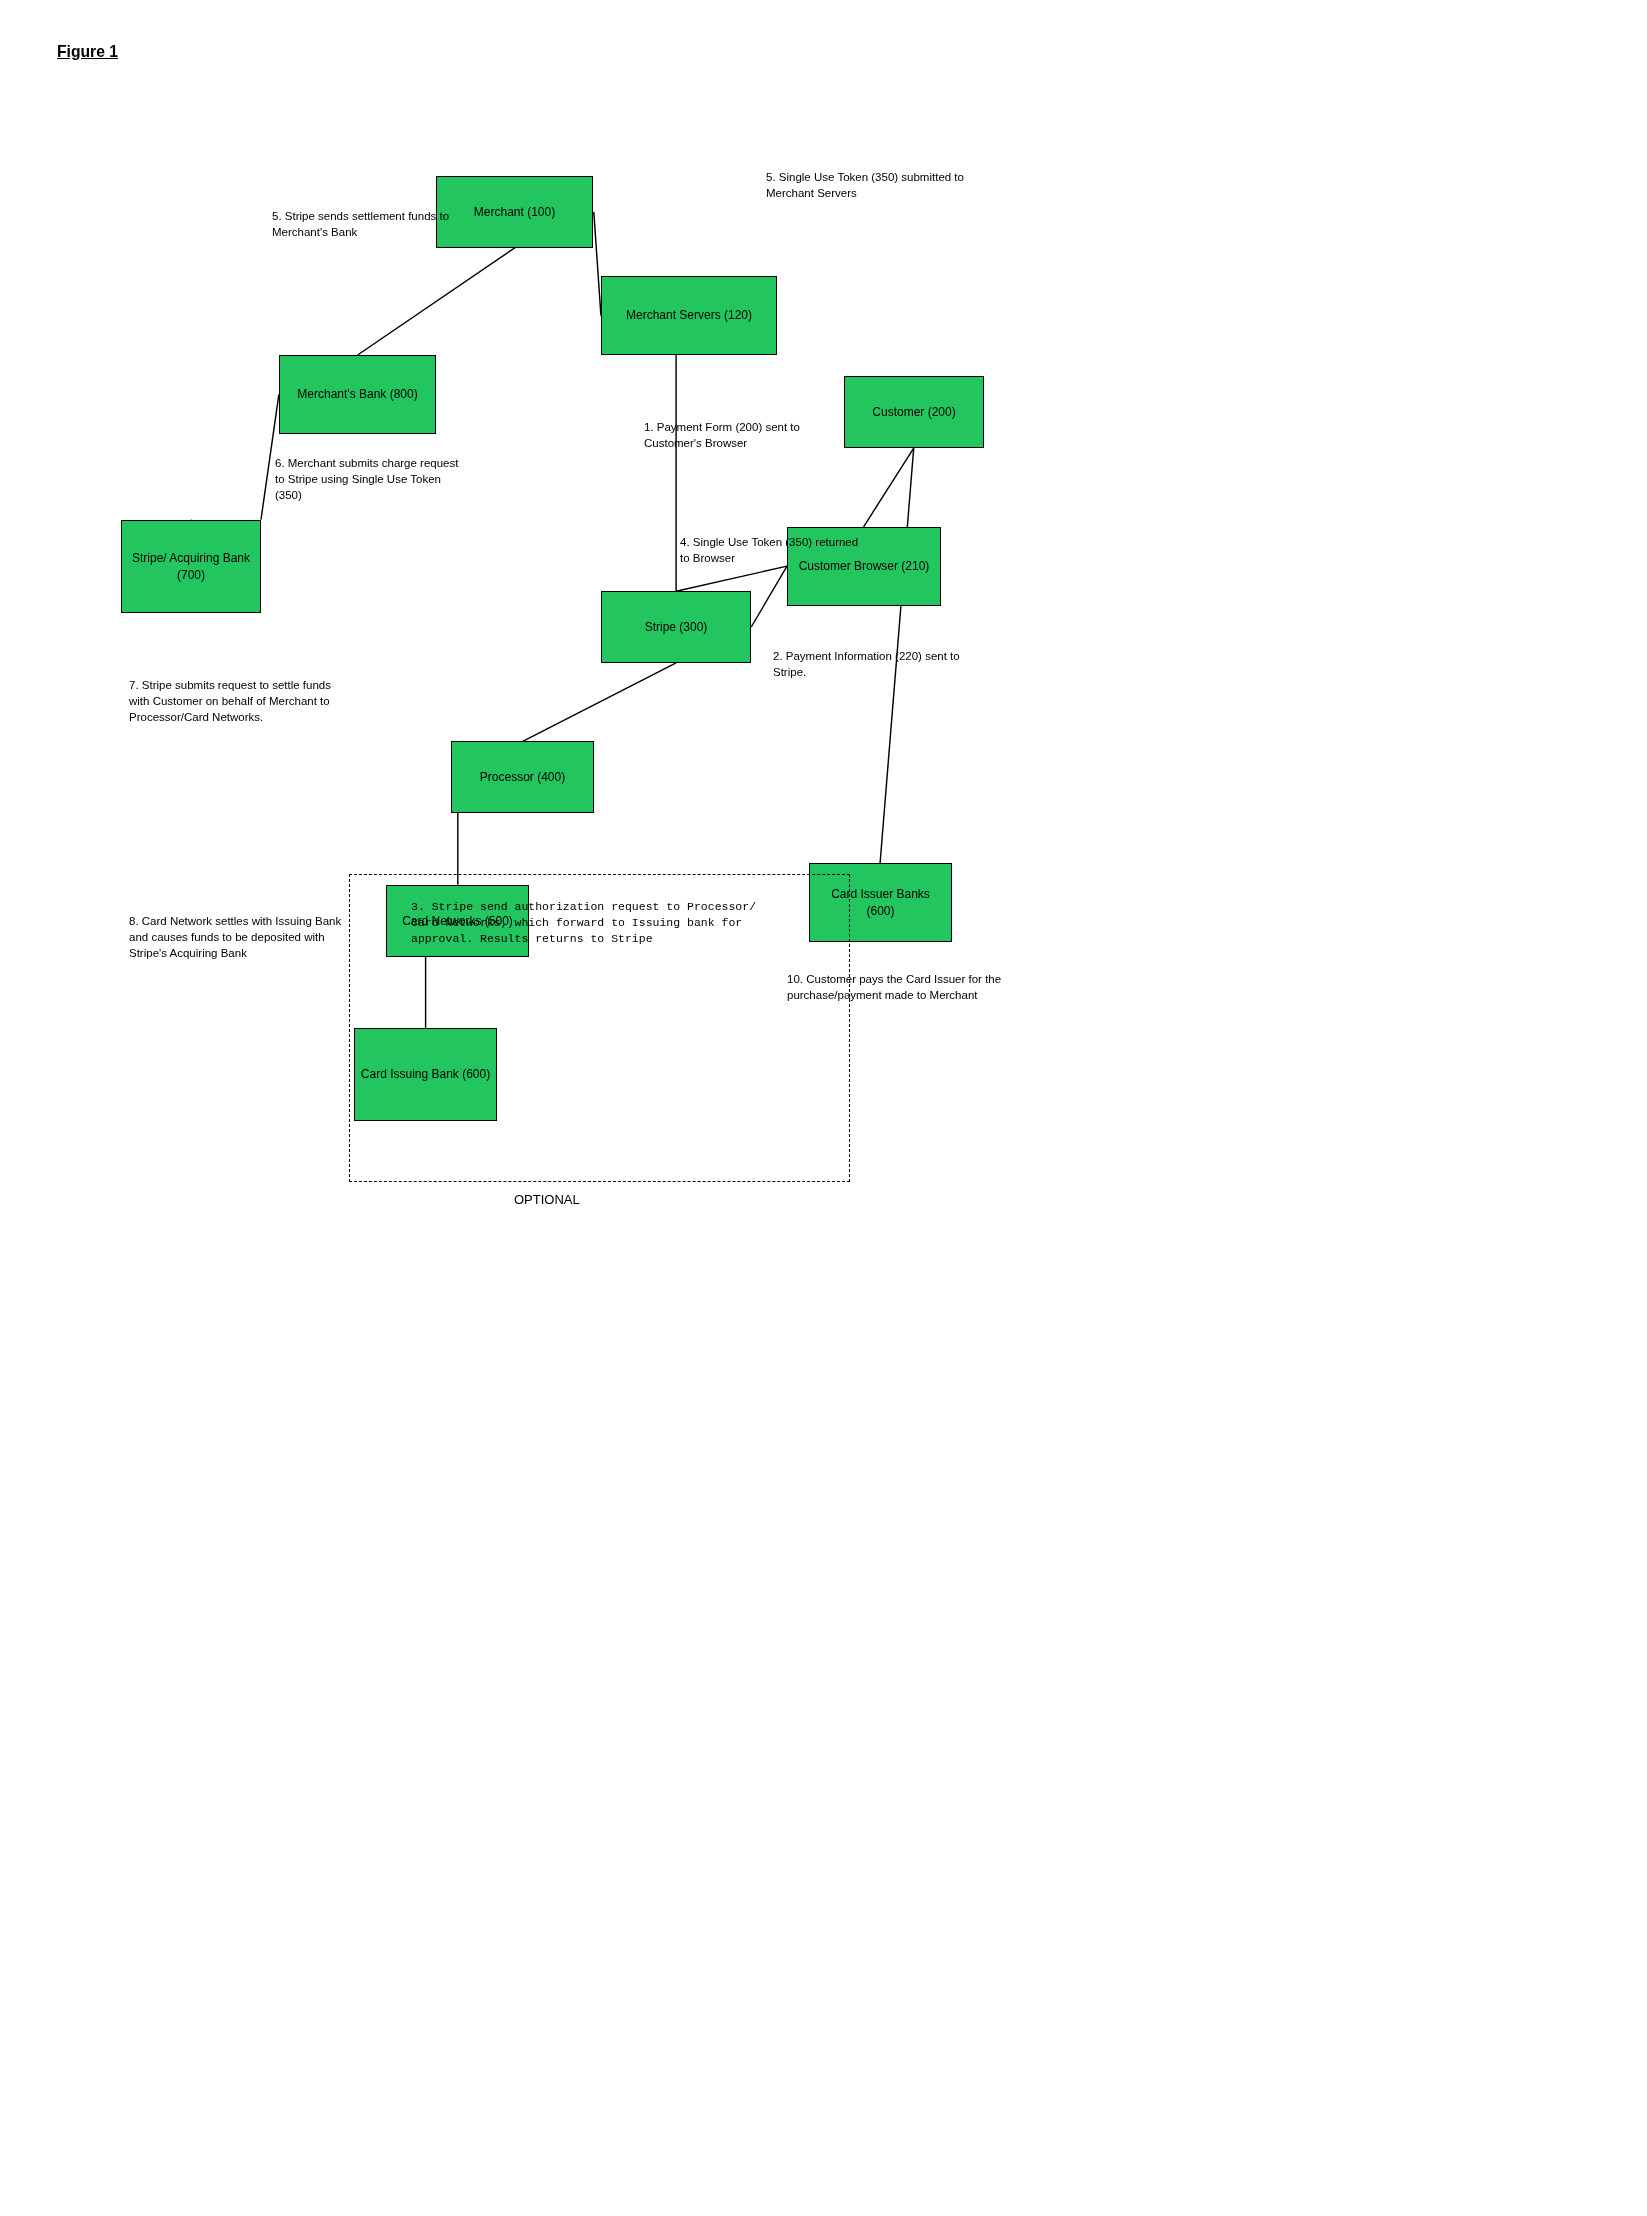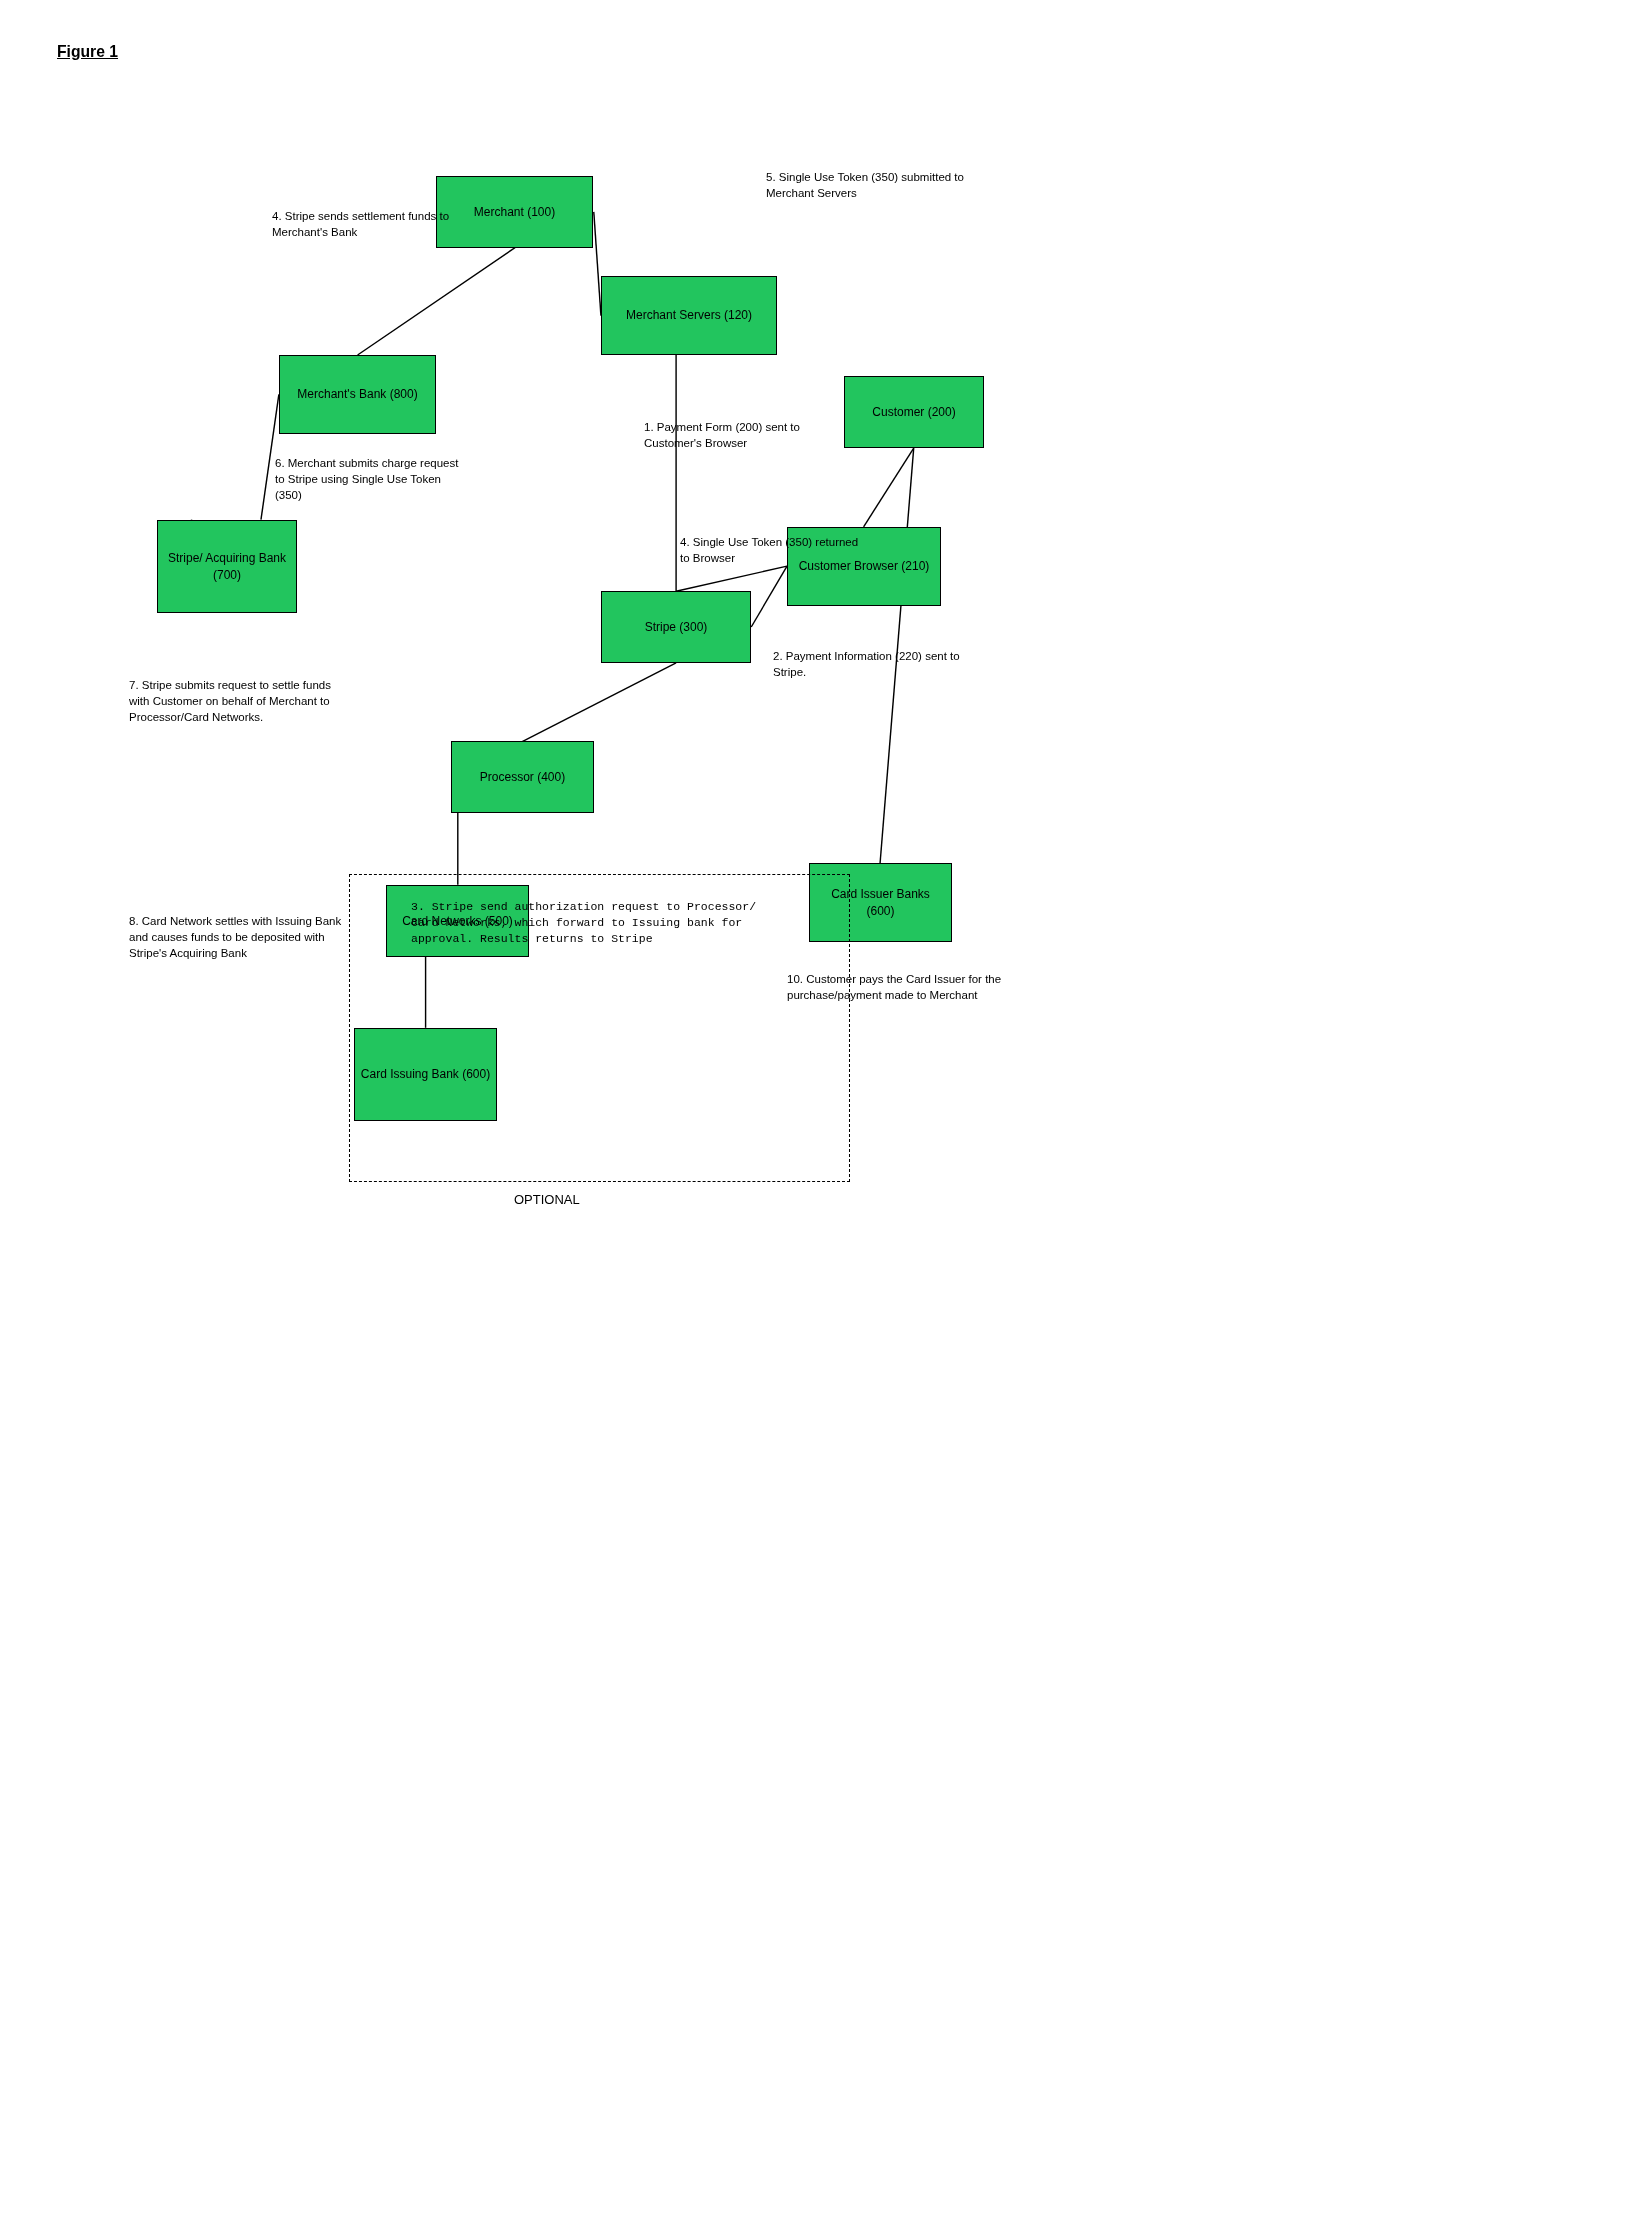--- a/index.html
+++ b/index.html
@@ -107,21 +107,21 @@
     </svg>
 
     <div class="box" style="left:379px;top:86px;width:157px;height:72px;">
       <span>Merchant (100)</span>
     </div>
 
     <div class="box" style="left:222px;top:265px;width:157px;height:79px;">
       <span>Merchant's Bank (800)</span>
     </div>
 
-    <div class="box" style="left:64px;top:430px;width:140px;height:93px;margin-left:36px;">
+    <div class="box" style="left:64px;top:430px;width:140px;height:93px;">
       <span>Stripe/ Acquiring Bank (700)</span>
     </div>
 
     <div class="box" style="left:544px;top:186px;width:176px;height:79px;">
       <span>Merchant Servers (120)</span>
     </div>
 
     <div class="box" style="left:544px;top:501px;width:150px;height:72px;">
       <span>Stripe (300)</span>
     </div>
@@ -148,21 +148,21 @@
 
     <div class="box" style="left:752px;top:773px;width:143px;height:79px;">
       <span>Card Issuer Banks (600)</span>
     </div>
 
     <div class="dashed-box" style="left:292px;top:784px;width:501px;height:308px;"></div>
 
     <div class="optional-label" style="left:430px;top:1102px;font-size:13px;">OPTIONAL</div>
 
     <div class="label" style="left:215px;top:118px;max-width:200px;font-size:11.5px;">
-      4. Stripe sends settlement funds to Merchant's Bank
+      5. Stripe sends settlement funds to Merchant's Bank
     </div>
 
     <div class="label" style="left:709px;top:79px;max-width:215px;font-size:11.5px;">
       5. Single Use Token (350) submitted to Merchant Servers
     </div>
 
     <div class="label" style="left:587px;top:329px;max-width:179px;font-size:11.5px;">
       1. Payment Form (200) sent to Customer's Browser
     </div>
 

